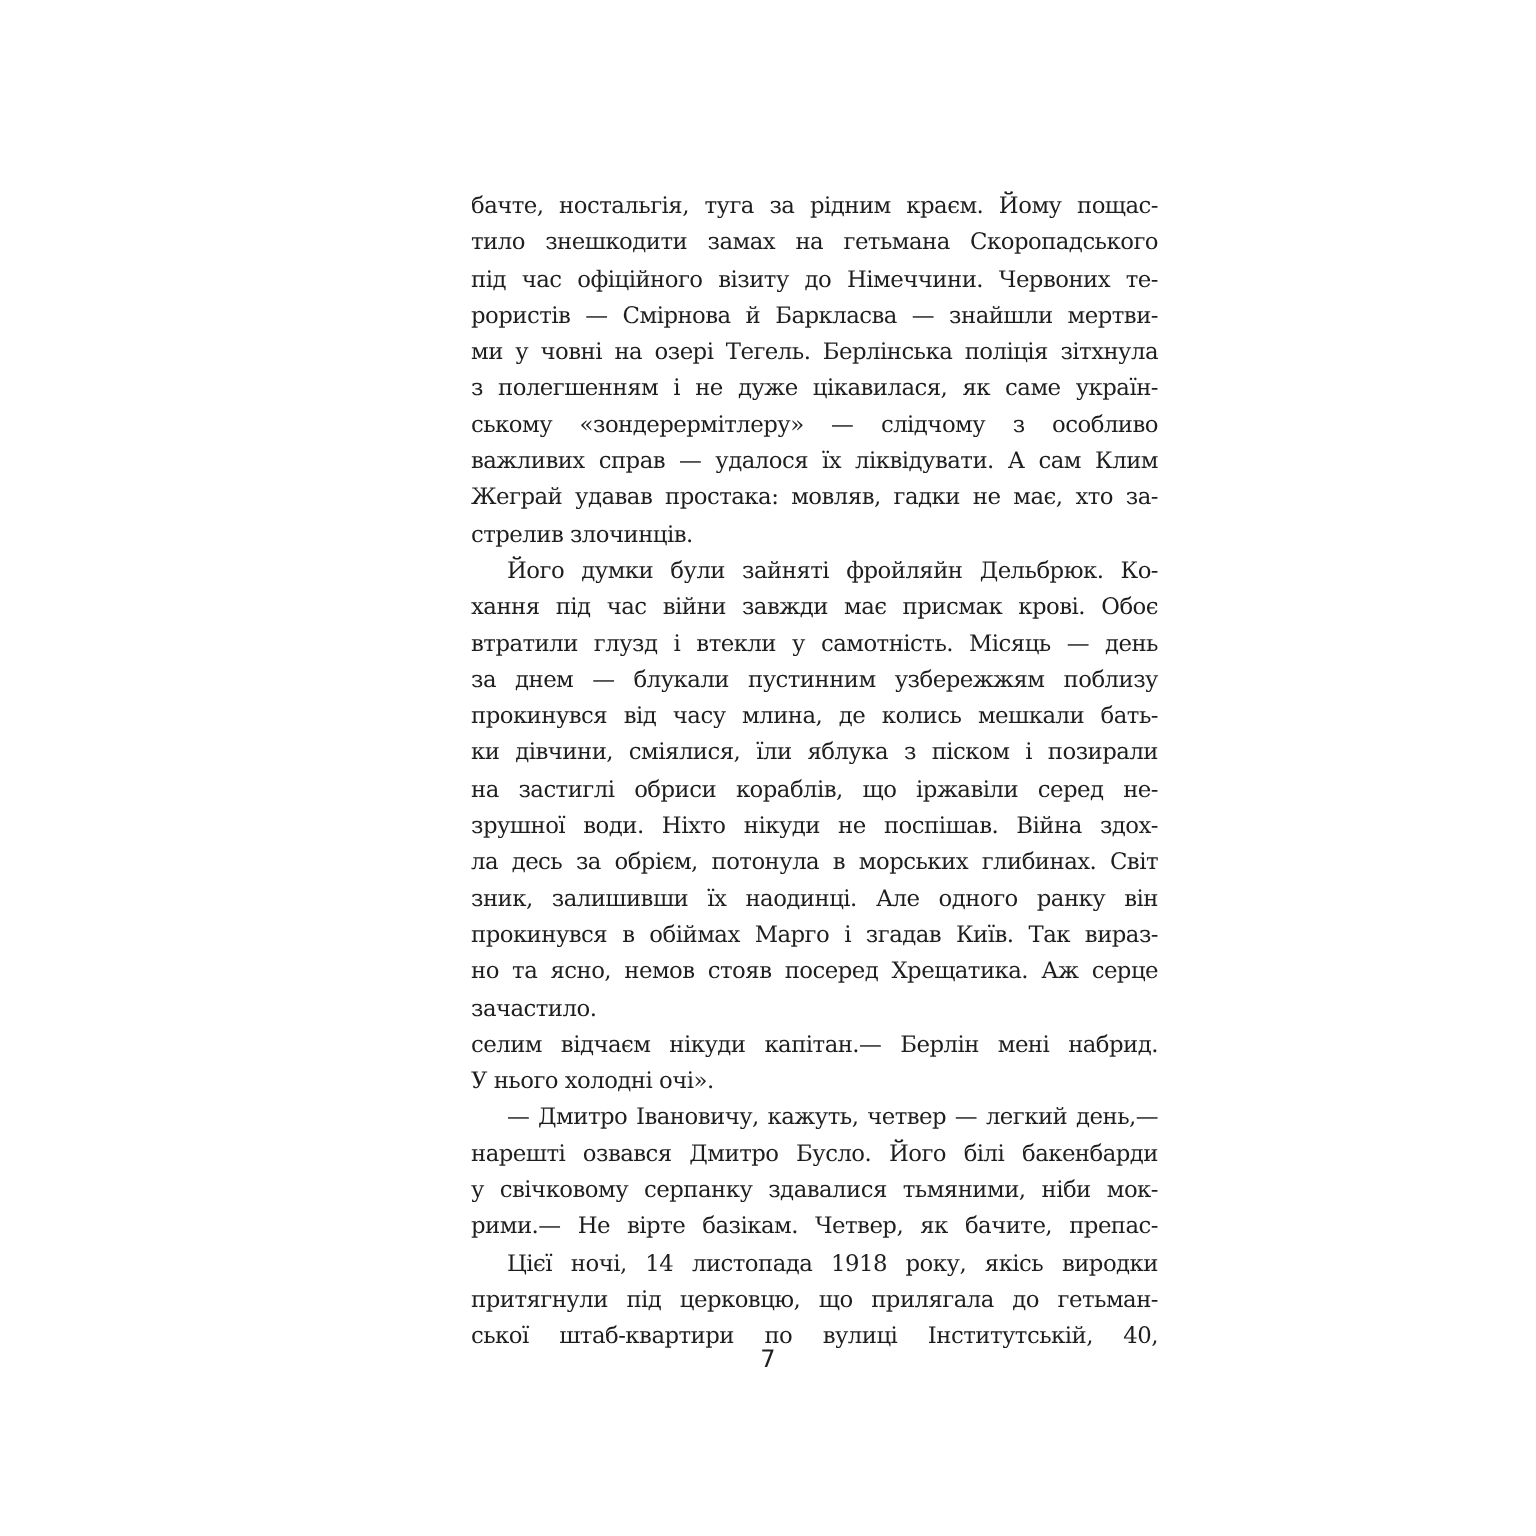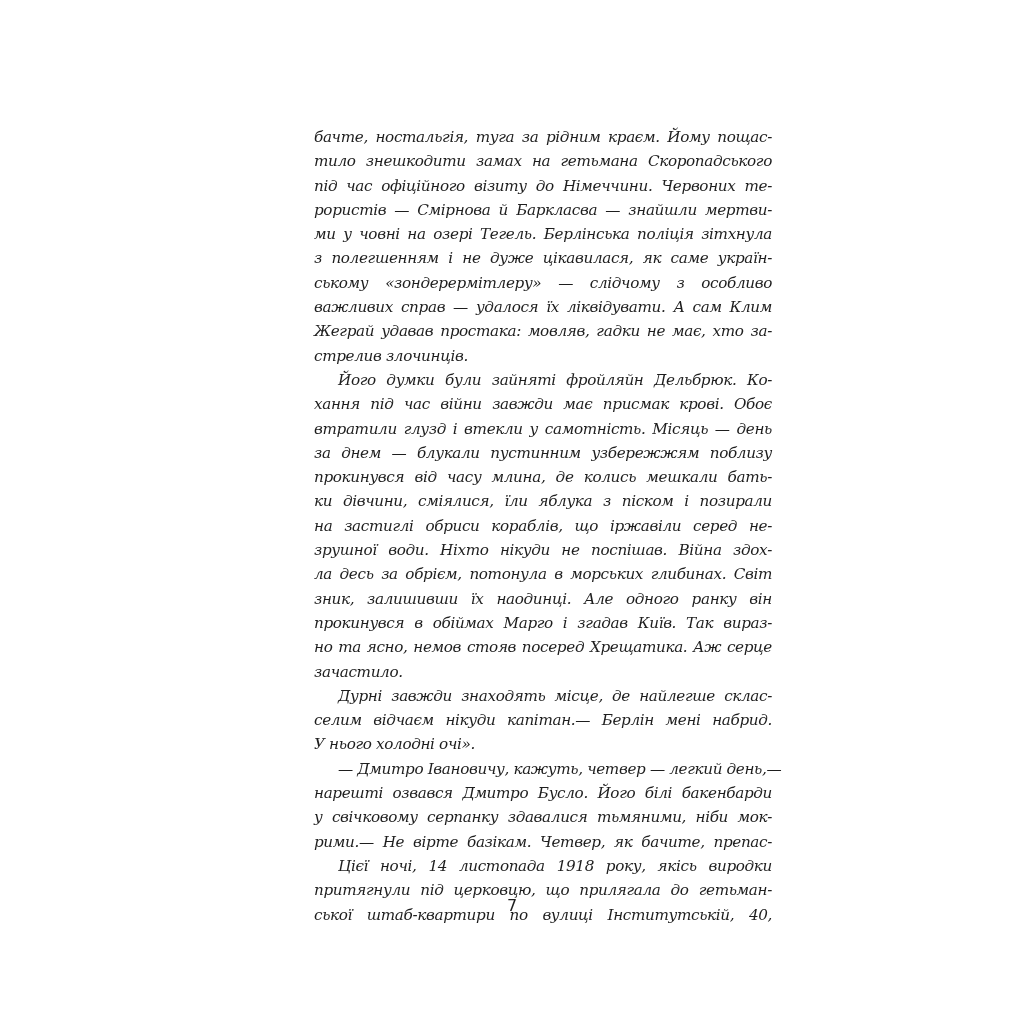--- a/index.html
+++ b/index.html
@@ -22,21 +22,20 @@
     .text-block {
       position: absolute;
       left: 314px;
       top: 125px;
       width: 458px;
       font-family: "DejaVu Serif", "Liberation Serif", serif;
       font-size: 15.2px;
       line-height: 24.3px;
       color: #1e1e1e;
       letter-spacing: -0.35px;
-      font-style: italic;
     }
     .line {
       display: block;
       height: 24.3px;
       white-space: nowrap;
       text-align: justify;
       text-align-last: justify;
     }
     .line.last {
       text-align-last: left;
@@ -84,21 +83,20 @@
       <span class="line">на застиглі обриси кораблів, що іржавіли серед не-</span>
       <span class="line">зрушної води. Ніхто нікуди не поспішав. Війна здох-</span>
       <span class="line">ла десь за обрієм, потонула в морських глибинах. Світ</span>
       <span class="line">зник, залишивши їх наодинці. Але одного ранку він</span>
       <span class="line">прокинувся в обіймах Марго і згадав Київ. Так вираз-</span>
       <span class="line">но та ясно, немов стояв посеред Хрещатика. Аж серце</span>
       <span class="line last">зачастило.</span>
     </div>
 
     <div>
-      <span class="line indent">Дурні завжди знаходять місце, де найлегше склас-</span>
       <span class="line">селим відчаєм нікуди капітан.— Берлін мені набрид.</span>
       <span class="line last">У нього холодні очі».</span>
     </div>
 
     <div>
       <span class="line indent">— Дмитро Івановичу, кажуть, четвер — легкий день,—</span>
       <span class="line">нарешті озвався Дмитро Бусло. Його білі бакенбарди</span>
       <span class="line">у свічковому серпанку здавалися тьмяними, ніби мок-</span>
       <span class="line">рими.— Не вірте базікам. Четвер, як бачите, препас-</span>
     </div>

